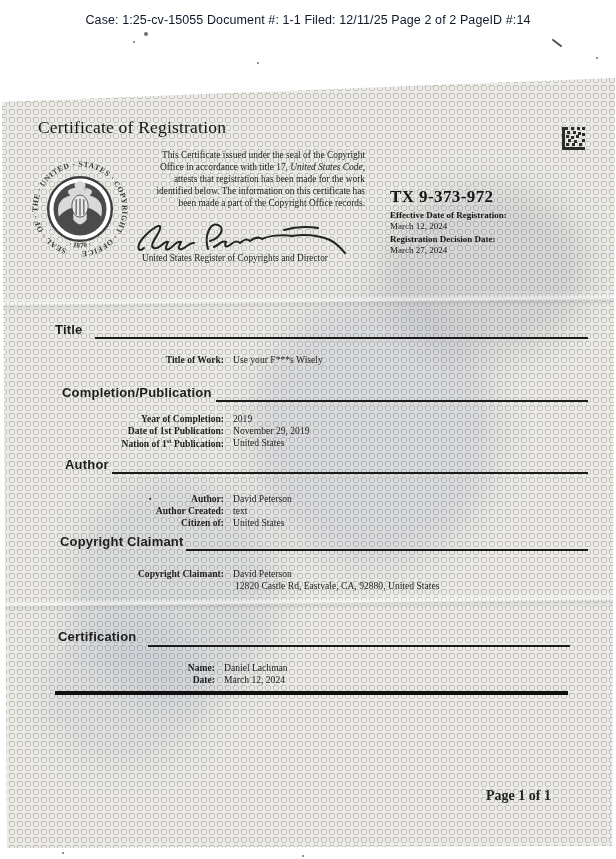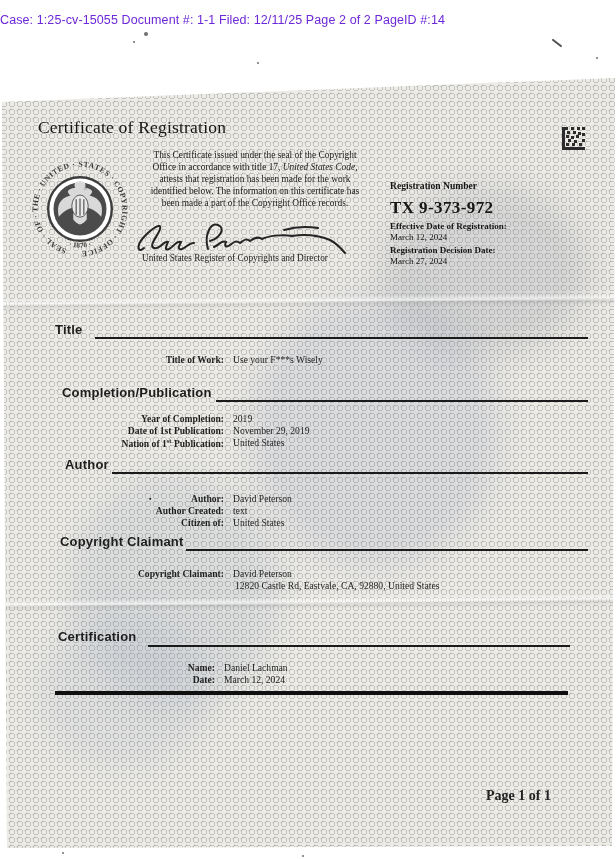--- a/index.html
+++ b/index.html
@@ -2,23 +2,23 @@
 <html><head>
 <meta charset="utf-8">
 <style>
   html,body{margin:0;padding:0}
   body{
     width:616px;height:859px;position:relative;background:#ffffff;overflow:hidden;
     font-family:"Liberation Serif","DejaVu Serif",serif;color:#1c1c1c;
   }
   
   .stamp{
-    position:absolute;top:13px;left:0;right:0;
+    position:absolute;top:13px;left:0;right:0;text-align:center;
     font-family:"Liberation Sans","DejaVu Sans",sans-serif;
-    font-size:12.5px;color:#6d28d9;letter-spacing:.1px;
+    font-size:12.5px;color:#0f172a;letter-spacing:.1px;
   }
   .speck{position:absolute;background:#4a4a4a;border-radius:50%;opacity:.8}
   .penmark{position:absolute;width:12px;height:2px;background:#333;transform:rotate(38deg);border-radius:2px;opacity:.85}
 
   
   .paper{
     position:absolute;left:0;top:76px;width:616px;height:772px;
     background-color:#ecebe6;
     background-image:
       radial-gradient(circle at 4px 4px, rgba(0,0,0,0) 2.3px, rgba(100,100,98,.30) 2.45px, rgba(100,100,98,.30) 2.95px, rgba(0,0,0,0) 3.2px),
@@ -27,21 +27,21 @@
     clip-path:polygon(2px 26px, 615px 2px, 612px 770px, 7px 772px);
     filter:drop-shadow(0 0 2px rgba(0,0,0,.30));
   }
   .smudge{position:absolute;border-radius:50%;filter:blur(16px)}
   .crease{position:absolute;left:0;width:616px;height:12px;transform:rotate(-.6deg);
     background:linear-gradient(to bottom, rgba(255,255,255,0) 0%, rgba(255,255,255,.6) 40%, rgba(120,120,118,.16) 62%, rgba(255,255,255,0) 100%);}
 
   
   .cert-title{position:absolute;left:38px;top:41px;font-size:17.5px;letter-spacing:.2px;color:#161616}
   .seal{position:absolute;left:27px;top:80px;width:106px;height:106px}
-  .cert-body{position:absolute;left:145px;top:74px;width:220px;font-size:9.4px;line-height:1.27;color:#222;text-align:center}
+  .cert-body{position:absolute;left:145px;top:74px;width:220px;font-size:9.4px;line-height:1.27;color:#222;text-align:right}
   .signature{position:absolute;left:134px;top:140px;width:215px;height:44px}
   .signer-title{position:absolute;left:142px;top:177px;font-size:9.3px;color:#252525}
 
   .regblock{position:absolute;left:390px;top:104px;width:215px;color:#161616}
   .regnum-label{font-size:9.6px;font-weight:700}
   .regnum{font-size:17px;font-weight:700;letter-spacing:.4px;margin-top:7px}
   .regline-label{font-size:9px;font-weight:700;margin-top:3px}
   .regline-val{font-size:9px;margin-top:1px}
   .barcode{position:absolute;left:562px;top:51px;width:23px;height:23px}
 
@@ -111,21 +111,20 @@
     <g fill="none" stroke="#151515" stroke-width="2" stroke-linecap="round" opacity=".92">
       <path d="M10,32 C4,38 2,30 9,22 C18,12 28,6 26,13 C24,20 14,30 20,32 C26,34 30,24 34,26 C32,31 30,35 35,33 C41,30 42,24 47,26 C45,30 43,34 48,33 C53,31 56,26 60,27"></path>
       <path d="M74,33 C70,20 76,6 84,9 C92,12 86,22 76,25"></path>
       <path d="M80,31 C86,28 88,24 92,26 C90,30 92,32 96,29 C100,26 102,24 106,27 C110,24 112,22 116,25 C120,22 124,20 128,23 C134,20 148,18 158,20 C172,18 186,20 196,24 C202,27 206,31 211,37"></path>
       <path d="M150,14 C160,11 172,10 184,12"></path>
     </g>
   </svg>
   <div class="signer-title">United States Register of Copyrights and Director</div>
 
   <div class="regblock">
-    <div class="regnum-label">Registration Number</div>
     <div class="regnum">TX 9-373-972</div>
     <div class="regline-label">Effective Date of Registration:</div>
     <div class="regline-val">March 12, 2024</div>
     <div class="regline-label">Registration Decision Date:</div>
     <div class="regline-val">March 27, 2024</div>
   </div>
 
   <svg class="barcode" viewBox="0 0 23 23">
     <g fill="#2b2b2b">
       <rect x="0" y="0" width="3" height="23"></rect>

